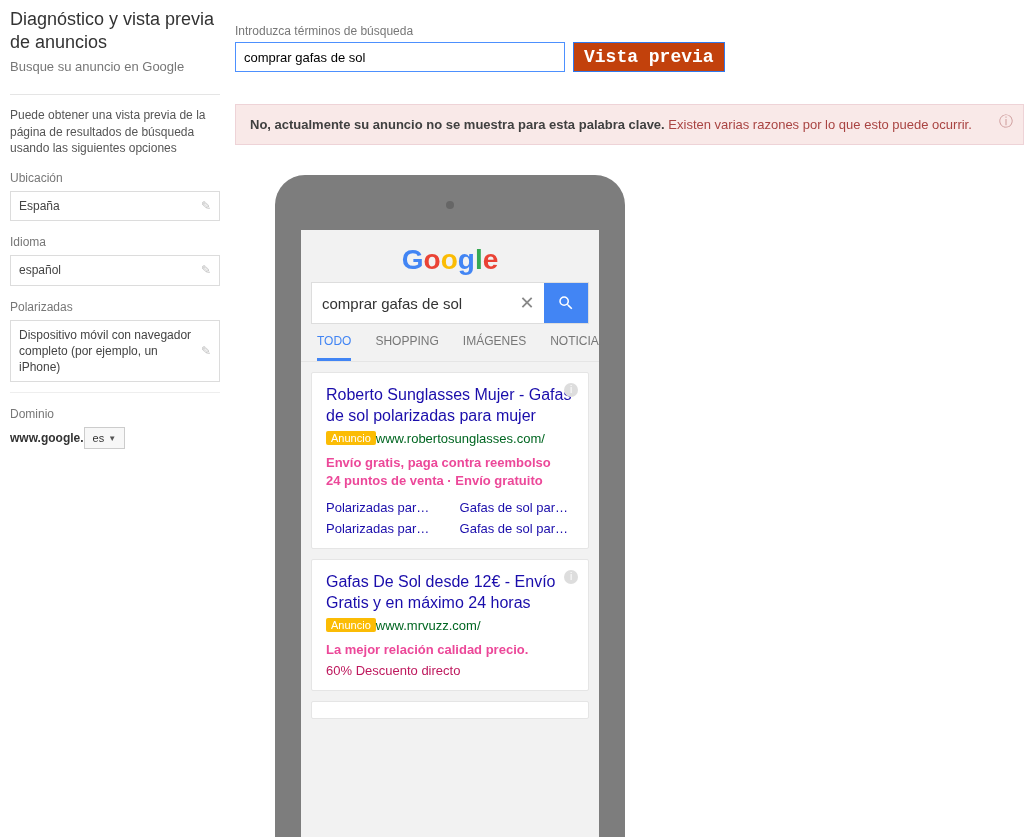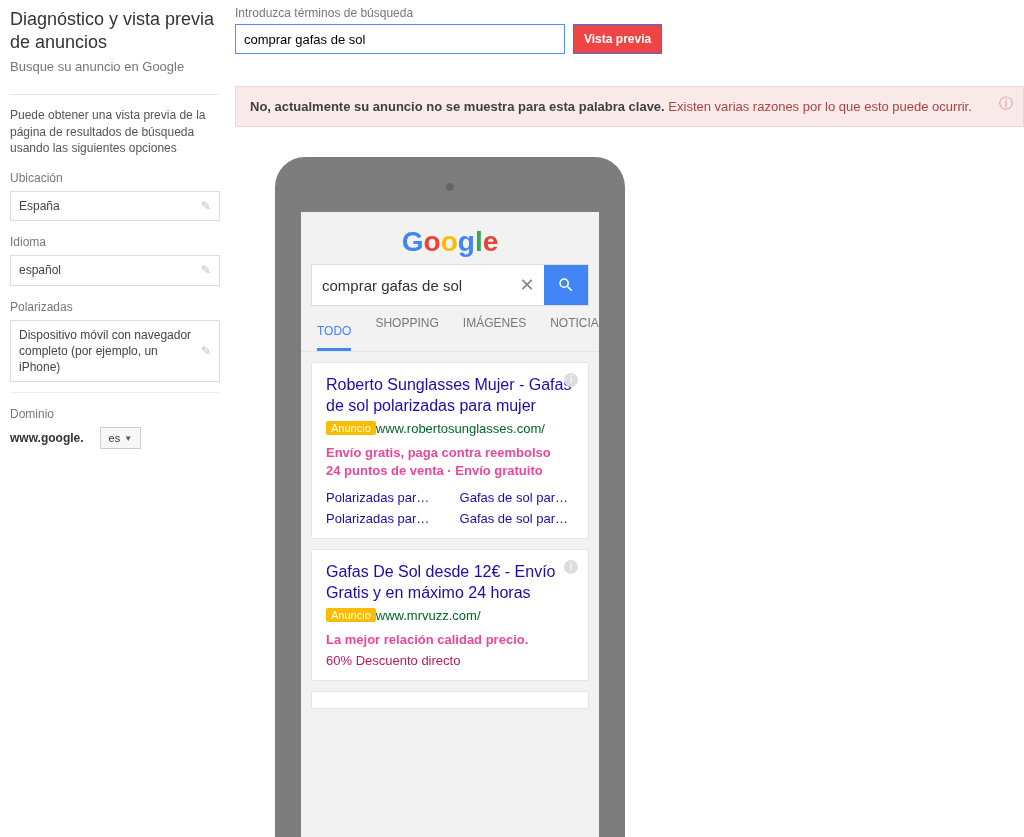--- a/index.html
+++ b/index.html
@@ -15,32 +15,32 @@
   .sidebar-hr { border: none; border-top: 1px solid #e5e5e5; margin: 20px 0 12px; }
   .sidebar-hr-thin { border: none; border-top: 1px solid #eee; margin: 10px 0; }
   
   .instr { color: #555; font-size: 12px; line-height: 1.4; }
   
   .opt-label { color: #777; font-size: 12px; margin: 14px 0 6px; }
   .opt-box { border: 1px solid #dcdcdc; background: #fff; padding: 6px 8px; display: flex; align-items: center; justify-content: space-between; font-size: 12px; color: #444; line-height: 1.35; }
   .opt-box .text { flex: 1; }
   .pencil { color: #bbb; font-size: 12px; }
   
-  .domain-row { display: flex; align-items: center; gap: 16px; }
+  .domain-row { display: flex; align-items: center; gap: 0; }
   .domain-text { font-weight: bold; font-size: 12px; }
   .domain-drop { border: 1px solid #ccc; background: #f7f7f7; padding: 4px 8px; font-size: 11px; display:flex; align-items:center; gap:4px; }
   .caret { font-size: 8px; color: #555; }
   
   
   .main { flex: 1; padding: 0 0 20px 0; }
-  .search-row { padding: 6px 0 8px 0; }
+  .search-row { padding: 16px 0 8px 0; margin-top: 8px; }
   .search-label { color: #777; font-size: 12px; margin-bottom: 4px; display:block; }
   .search-input-row { display:flex; gap:8px; align-items:center; }
   .search-input { width: 330px; height: 30px; border: 1px solid #4d90fe; padding: 4px 8px; font-size: 13px; outline:none; }
-  .btn-preview { background: #ef4444; color:#fff; border:1px solid #3079ed; height:30px; padding:0 10px; font-size:12px; font-weight:bold; cursor:pointer; }
+  .btn-preview { background: #c2410c; color:#fff; border:1px solid #3079ed; height:30px; padding:0 10px; font-size:18px; font-weight:bold; cursor:pointer;font-family:Liberation Mono, monospace; }
   
   .alert { background: #f9e9e8; border:1px solid #eed3d7; color:#a94442; padding:12px 14px; margin: 24px 0 10px 0; font-size:13px; position:relative; }
   .alert b { color:#404040; }
   .alert .info-ico { position:absolute; right:10px; top:8px; color:#c99; font-size:14px; }
   
   .device-stage { background:#fff; padding: 20px 0 0 40px; }
   
   
   .phone { width: 350px; background:#7d7d7d; border-radius: 30px; padding: 55px 26px 45px 26px; position:relative; }
   .phone-camera { width:8px; height:8px; background:#666; border-radius:50%; position:absolute; top:26px; left:50%; transform:translateX(-50%); }
@@ -52,21 +52,21 @@
   
   .g-search-wrap { padding: 0 10px; }
   .g-search { display:flex; background:#fff; border:1px solid #ddd; height:42px; }
   .g-search-text { flex:1; padding:0 10px; font-size:15px; color:#333; display:flex; align-items:center; }
   .g-search-x { width:34px; display:flex; align-items:center; justify-content:center; color:#888; font-size:18px; }
   .g-search-btn { width:44px; background:#4285f4; display:flex; align-items:center; justify-content:center; }
   .g-search-btn svg { width:18px; height:18px; fill:#fff; }
   
   .g-tabs { display:flex; gap:24px; padding: 10px 16px 0; border-bottom:1px solid #e5e5e5; font-size:12px; color:#777; overflow:hidden; white-space:nowrap; }
   .g-tab { padding-bottom:10px; }
-  .g-tab.active { color:#4285f4; border-bottom:3px solid #4285f4;margin-top:8px; }
+  .g-tab.active { color:#4285f4; border-bottom:3px solid #4285f4; }
   
   .g-results { padding: 10px 10px 0; }
   .g-card { background:#fff; border:1px solid #e5e5e5; border-radius:2px; padding:12px 14px; margin-bottom:10px; position:relative; }
   .g-card .info-dot { position:absolute; top:10px; right:10px; width:14px; height:14px; border-radius:50%; background:#ddd; color:#fff; font-size:10px; text-align:center; line-height:14px; }
   .g-title { color:#1a0dab; font-size:16px; line-height:1.3; }
   .g-url-row { margin:4px 0 8px; display:flex; align-items:center; }
   .ad-badge { background:#fbbc05; color:#fff; font-size:11px; padding:1px 5px; border-radius:2px; }
   .g-url { color:#006621; font-size:13px; }
   .g-desc { color:#ec4899; font-size:13px; line-height:1.4;font-weight:bold; }
   .g-sitelinks { display:flex; gap:24px; margin-top:10px; }

